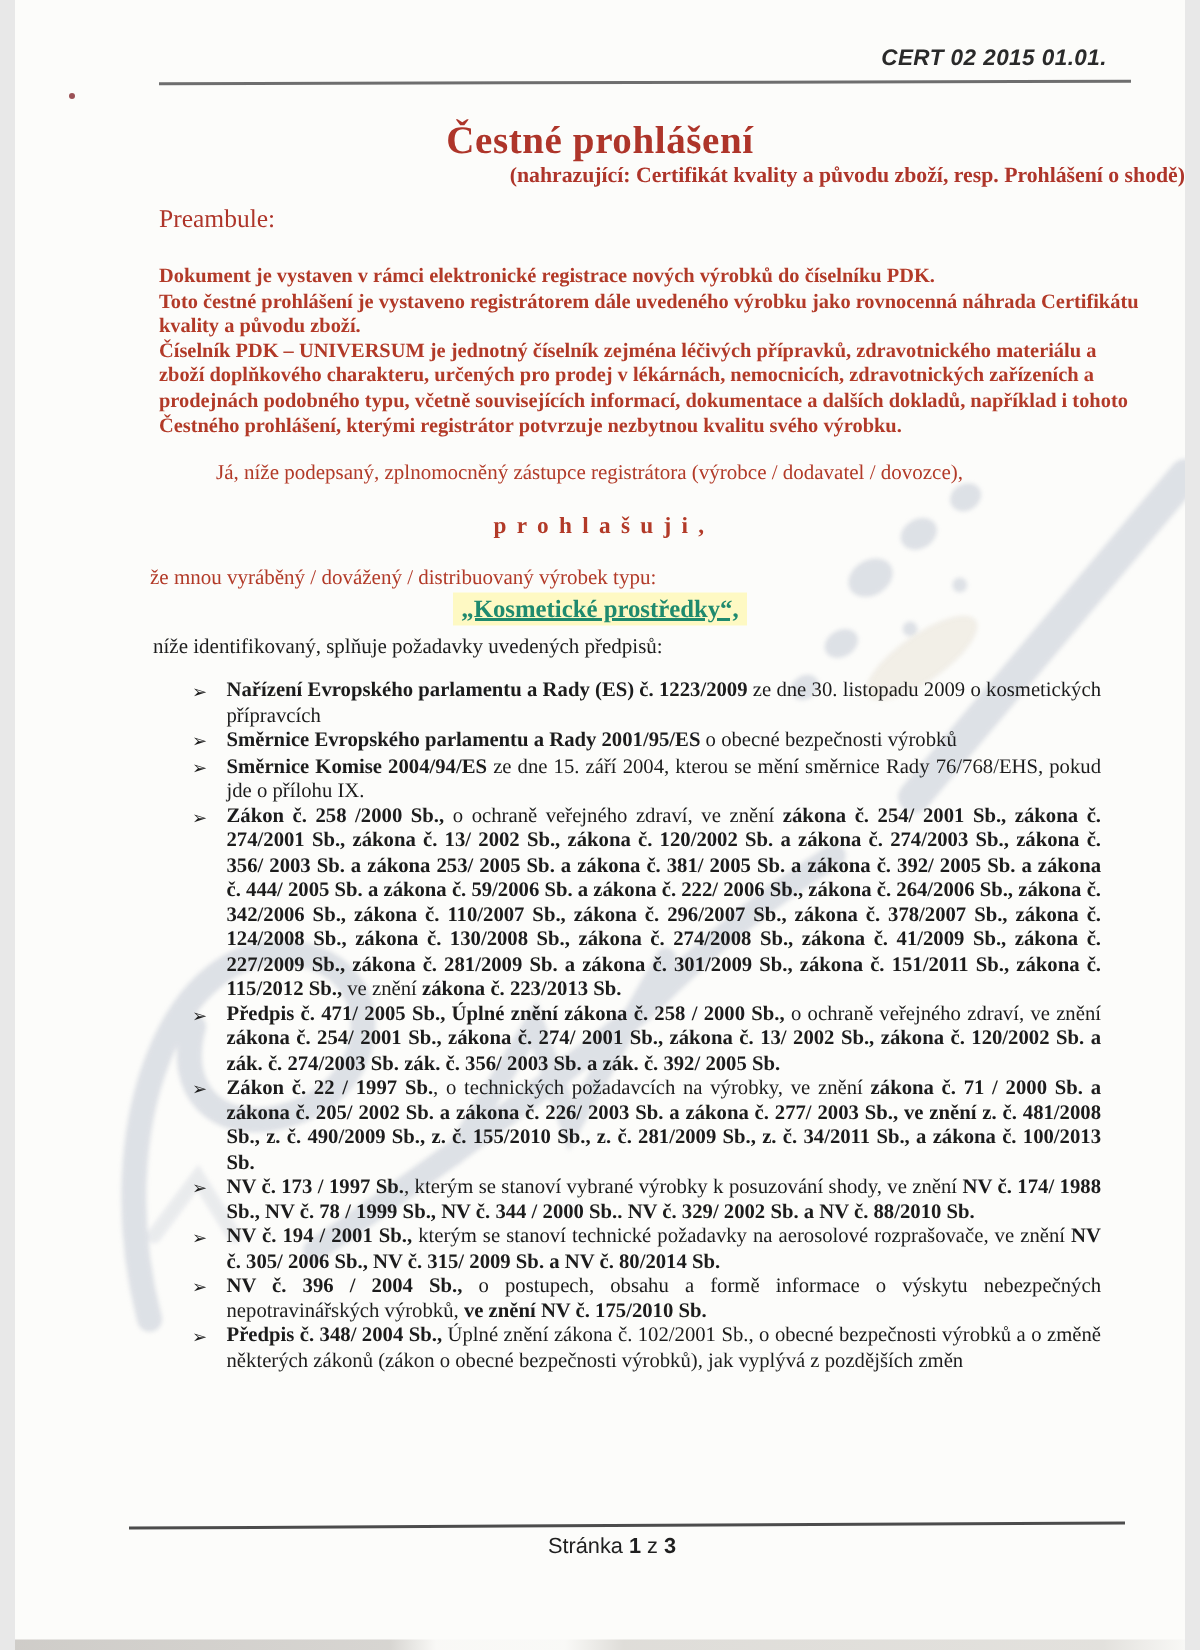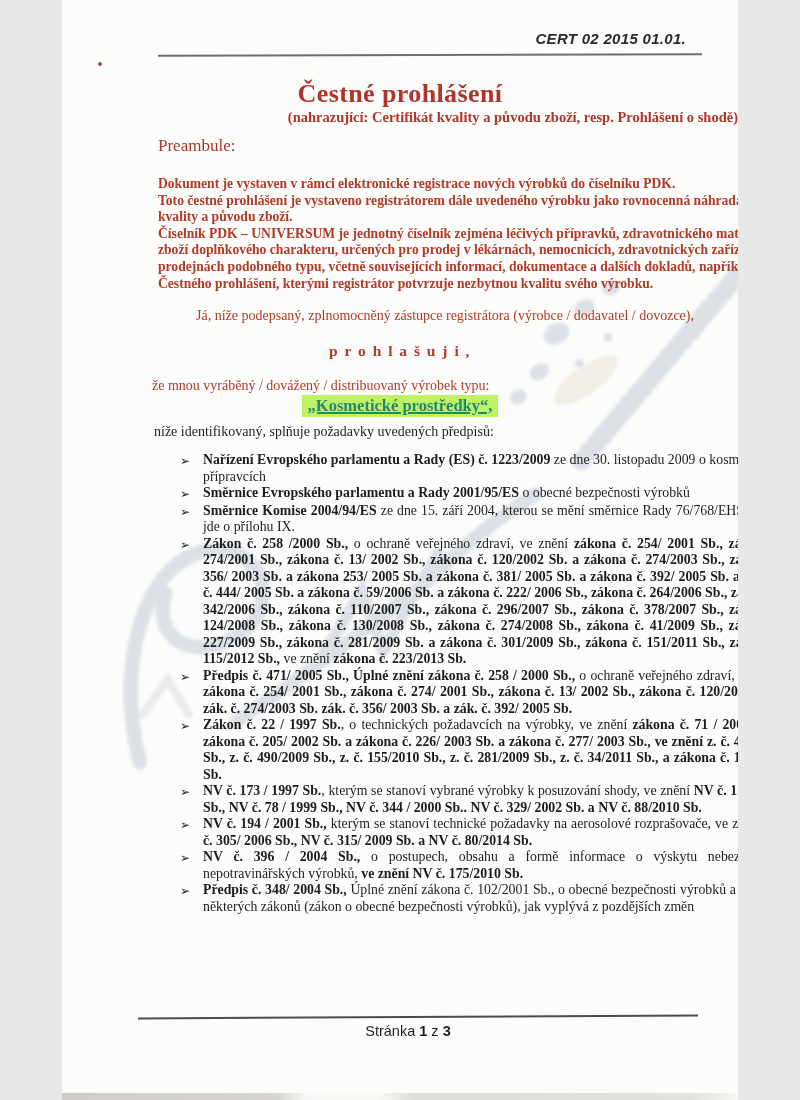--- a/index.html
+++ b/index.html
@@ -1,18 +1,18 @@
 <!DOCTYPE html>
 <html><head>
 <meta charset="utf-8">
 <style>
   html,body{margin:0;padding:0;background:#e8e8e8;}
   .page{
     position:relative;
-    width:676px;height:1100px;
+    width:780px;height:1100px;
     margin:0 auto;
     background:#fcfcfa;
     overflow:hidden;
     font-family:"Liberation Serif", serif;
     color:#1c1c1c;
   }
   
   .wm{position:absolute;inset:0;z-index:0;}
   
   .cert-code{
@@ -58,21 +58,21 @@
     color:#b23a28;font-weight:bold;font-size:15.5px;letter-spacing:1.5px;z-index:2;
   }
   .decl-product-intro{
     position:absolute;top:378px;left:90px;
     color:#b23a28;font-size:14px;z-index:2;
   }
   .product-line{
     position:absolute;top:396px;left:0;right:0;text-align:center;z-index:2;
   }
   .product-line .hl{
-    background:#bef264;color:#1f8a6e;font-weight:bold;font-size:16.5px;
+    background:#fef9c3;color:#1f8a6e;font-weight:bold;font-size:16.5px;
     text-decoration:underline;text-decoration-thickness:1.5px;
     padding:1px 6px 2px 6px;
   }
   .decl-outro{
     position:absolute;top:424px;left:92px;
     color:#1d1d1d;font-size:14px;z-index:2;
   }
   
   .regulations{
     position:absolute;top:452px;left:96px;width:628px;z-index:2;

